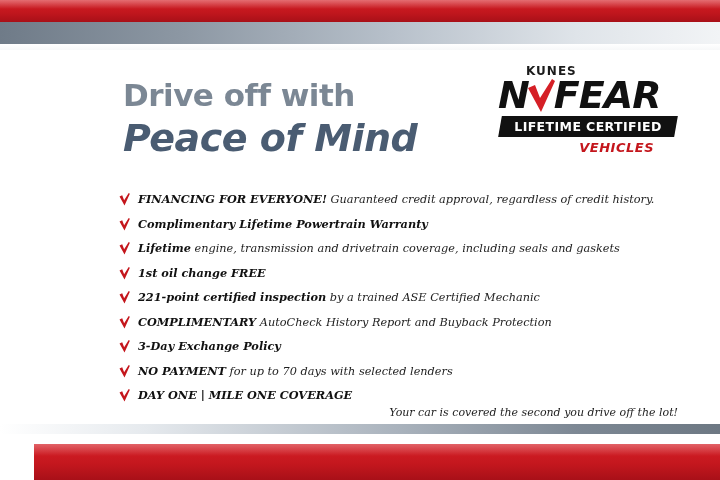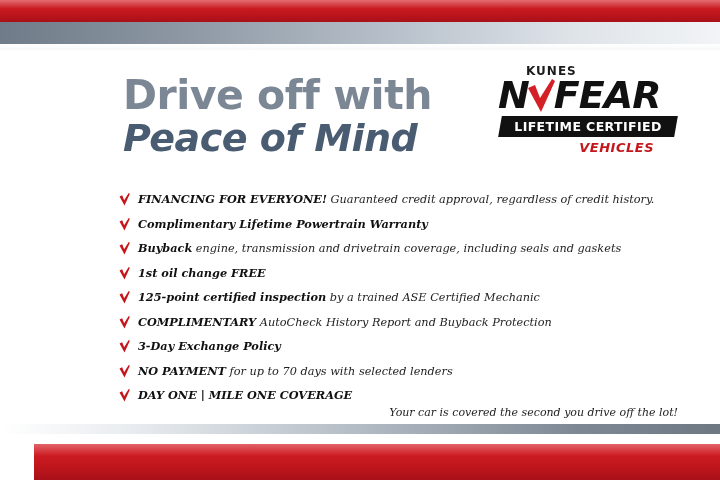--- a/index.html
+++ b/index.html
@@ -81,21 +81,21 @@
 
   
   .headline {
     position: absolute;
     left: 123px;
     top: 76px;
     width: 400px;
   }
   .headline-line1 {
     font-family: "DejaVu Sans", sans-serif;
-    font-size: 41px;
+    font-size: 31px;
     font-weight: bold;
     letter-spacing: -0.5px;
     color: #7b8794;
     line-height: 38px;
     white-space: nowrap;
   }
   .headline-line2 {
     font-family: "DejaVu Sans", sans-serif;
     font-size: 38px;
     font-weight: bold;
@@ -289,39 +289,39 @@
       </span>
       <span class="strong">Complimentary Lifetime Powertrain Warranty</span><span class="rest"></span>
     </div>
 
     <div class="item">
       <span class="check">
         <svg width="13" height="13" viewBox="0 0 30 34">
             <path d="M2 9 L9 6 L14 19 L26 0 L29 2 L15 33 Z" fill="#c4161c"></path>
           </svg>
       </span>
-      <span class="strong">Buyback</span><span class="rest"> engine, transmission and drivetrain coverage, including seals and gaskets</span>
+      <span class="strong">Lifetime</span><span class="rest"> engine, transmission and drivetrain coverage, including seals and gaskets</span>
     </div>
 
     <div class="item">
       <span class="check">
         <svg width="13" height="13" viewBox="0 0 30 34">
             <path d="M2 9 L9 6 L14 19 L26 0 L29 2 L15 33 Z" fill="#c4161c"></path>
           </svg>
       </span>
       <span class="strong">1st oil change FREE</span><span class="rest"></span>
     </div>
 
     <div class="item">
       <span class="check">
         <svg width="13" height="13" viewBox="0 0 30 34">
             <path d="M2 9 L9 6 L14 19 L26 0 L29 2 L15 33 Z" fill="#c4161c"></path>
           </svg>
       </span>
-      <span class="strong">125-point certified inspection</span><span class="rest"> by a trained ASE Certified Mechanic</span>
+      <span class="strong">221-point certified inspection</span><span class="rest"> by a trained ASE Certified Mechanic</span>
     </div>
 
     <div class="item">
       <span class="check">
         <svg width="13" height="13" viewBox="0 0 30 34">
             <path d="M2 9 L9 6 L14 19 L26 0 L29 2 L15 33 Z" fill="#c4161c"></path>
           </svg>
       </span>
       <span class="strong">COMPLIMENTARY</span><span class="rest"> AutoCheck History Report and Buyback Protection</span>
     </div>

